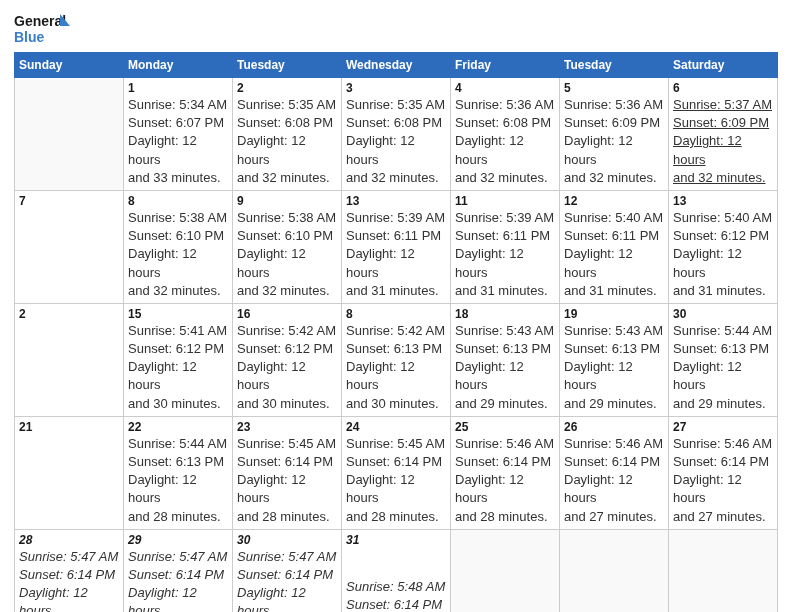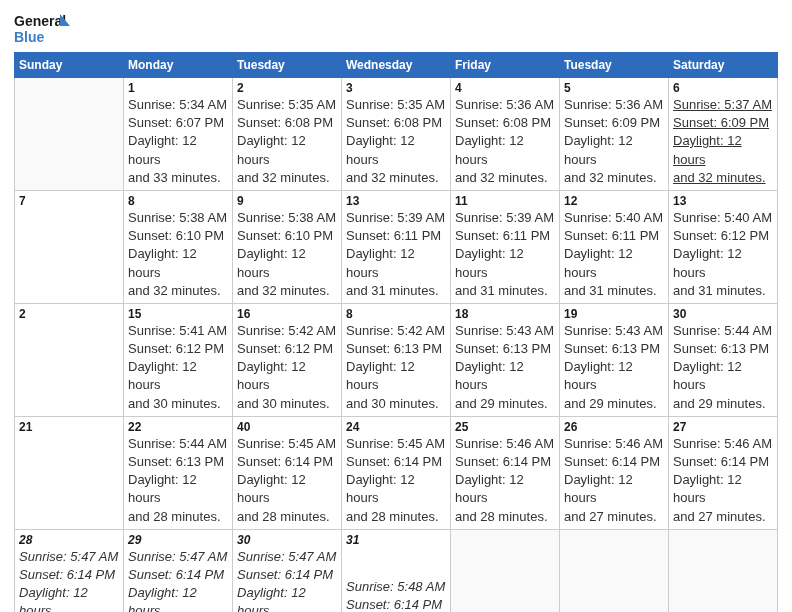--- a/index.html
+++ b/index.html
@@ -257,21 +257,21 @@
             <span class="day-number">21</span>
           </td>
           <td>
             <span class="day-number">22</span>
             <div class="cell-info" style="white-space: pre-line;">Sunrise: 5:44 AM
 Sunset: 6:13 PM
 Daylight: 12 hours
 and 28 minutes.</div>
           </td>
           <td>
-            <span class="day-number">40</span>
+            <span class="day-number">23</span>
             <div class="cell-info" style="white-space: pre-line;">Sunrise: 5:45 AM
 Sunset: 6:14 PM
 Daylight: 12 hours
 and 28 minutes.</div>
           </td>
           <td>
             <span class="day-number">24</span>
             <div class="cell-info" style="white-space: pre-line;">Sunrise: 5:45 AM
 Sunset: 6:14 PM
 Daylight: 12 hours

